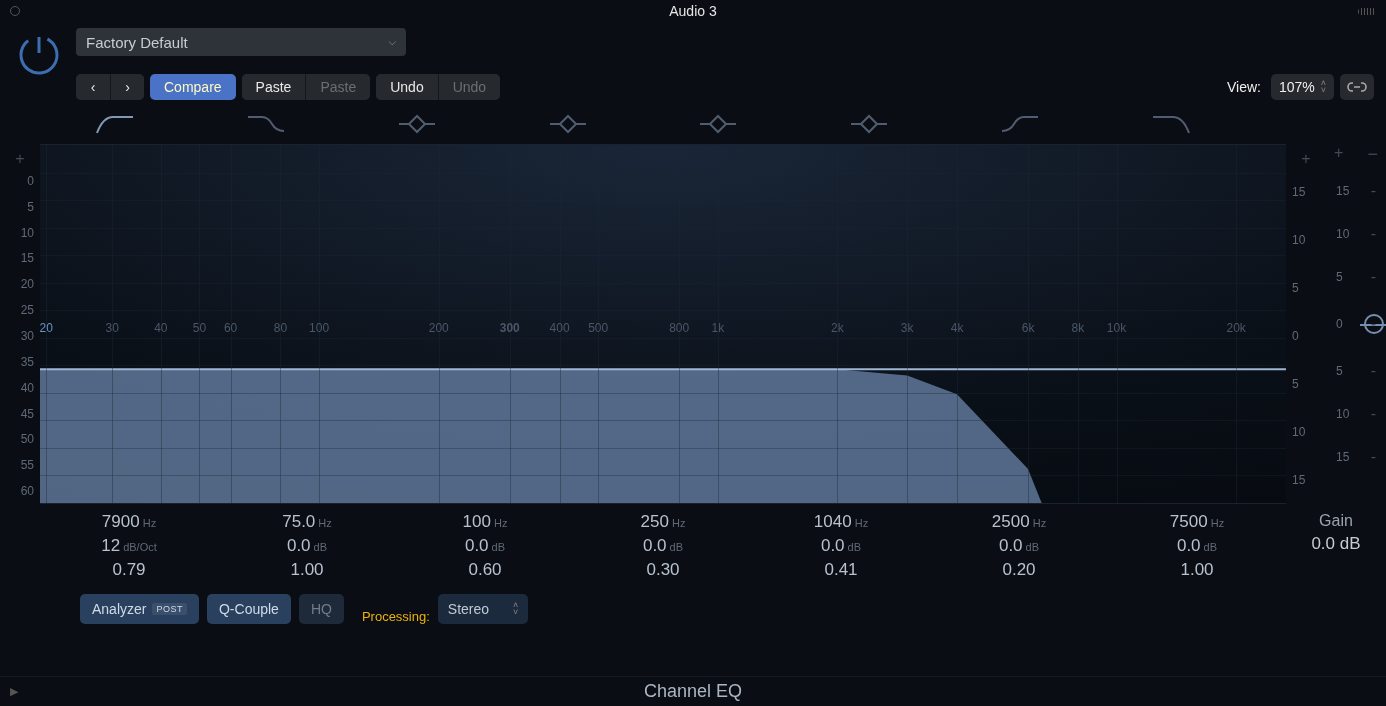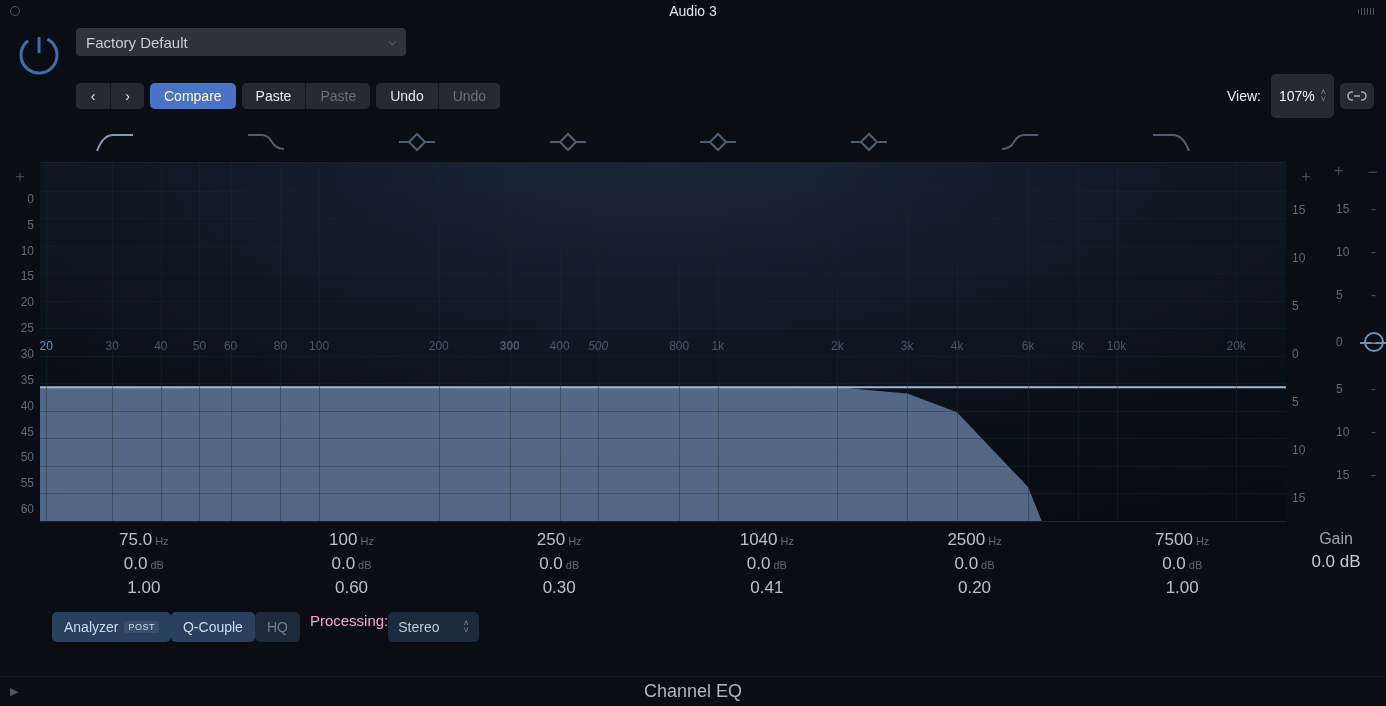--- a/index.html
+++ b/index.html
@@ -16,21 +16,21 @@
   .chev { font-size: 10px; color: #888; }
   .btn-row { display: flex; gap: 6px; align-items: center; }
   .btn-group { display: flex; background: #26292e; border-radius: 5px; overflow: hidden; }
   .btn { height: 26px; padding: 0 14px; display: flex; align-items: center; justify-content: center; font-size: 14px; cursor: pointer; background: #26292e; color: #e8e8e8; }
   .btn.nav { width: 34px; padding: 0; }
   .btn.sep { border-left: 1px solid #15171a; }
   .btn.active { background: #4a73c7; color: #fef9c3; }
   .btn.dim { color: #6a6f75; }
   .spacer { flex: 1; }
   .view-label { font-size: 14px; color: #eee; margin-right: 4px; }
-  .view-val { background: #26292e; height: 44px; border-radius: 5px; padding: 0 8px; display: flex; align-items: center; gap: 6px; font-size: 14px; color: #eee; cursor: pointer; }
+  .view-val { background: #26292e; height: 26px; border-radius: 5px; padding: 0 8px; display: flex; align-items: center; gap: 6px; font-size: 14px; color: #eee; cursor: pointer; }
   .stepper { font-size: 9px; color: #888; line-height: 7px; }
   .link-btn { width: 34px; height: 26px; background: #26292e; border-radius: 5px; display: flex; align-items: center; justify-content: center; cursor: pointer; }
 
   .main { flex: 1; display: flex; flex-direction: column; position: relative; padding: 0 0 0 0; }
   .band-icons { display: flex; height: 40px; padding: 0 40px 0 40px; }
   .band-icons .cell { flex: 1; display: flex; align-items: center; justify-content: center; }
   .band-icons svg { opacity: .55; }
   .band-icons .active-band svg { opacity: .95; }
 
   .graph-row { display: flex; height: 360px; }
@@ -56,25 +56,25 @@
   .params-row { display: flex; padding: 8px 0 4px 40px; }
   .params-row .pcell { flex: 1; display: flex; flex-direction: column; align-items: center; gap: 4px; font-size: 14px; }
   .pcell.disabled { color: #454c56; }
   .pcell .val { color: #b8c2cf; font-size: 17px; }
   .pcell.disabled .val { color: #454c56; }
   .pcell .unit { font-size: 11px; margin-left: 3px; color: #606a76; }
   .gain-label-col { width: 100px; display: flex; flex-direction: column; align-items: center; gap: 4px; font-size: 14px; }
   .gain-label-col .t { color: #9aa3af; font-size: 16px; }
   .gain-label-col .v { color: #c7ccd1; font-size: 17px; }
 
-  .footer-ctrl { display: flex; align-items: flex-start; padding: 10px 0 10px 52px; }
+  .footer-ctrl { display: flex; align-items: flex-end; gap: 8px; padding: 10px 0 10px 52px; margin-left: 28px; }
   .toggle { height: 30px; padding: 0 12px; background: #29415f; border-radius: 5px; display: flex; align-items: center; gap: 6px; color: #d0dae6; font-size: 14px; cursor: pointer; }
   .toggle.off { background: #1e2a3a; color: #6f7d8e; }
   .toggle .badge { font-size: 9px; letter-spacing: .5px; background: rgba(255,255,255,.08); padding: 1px 4px; border-radius: 2px; }
-  .proc-label { color: #f9a8d4; font-size: 15px; margin-left: 10px; }
+  .proc-label { color: #eab308; font-size: 13px; margin-left: 10px; }
   .proc-select { height: 30px; background: #1c2a3e; border-radius: 5px; padding: 0 10px; display: flex; align-items: center; gap: 24px; color: #c0cad6; font-size: 14px; cursor: pointer; }
 
   .plugin-name { height: 30px; display: flex; align-items: center; justify-content: center; color: #acb6c2; font-size: 18px; border-top: 1px solid #15181d; position: relative; }
   .plugin-name .tri { position: absolute; left: 10px; font-size: 11px; color: #555; cursor: pointer; }
 </style>
 </head>
 <body>
 
 <div class="window">
 
@@ -213,21 +213,21 @@
           <div class="freq-label" style="left: 19.3%;">80</div>
           <div class="grid-v" style="left: 22.4%;"></div>
           <div class="freq-label" style="left: 22.4%;">100</div>
           <div class="grid-v" style="left: 32%;"></div>
           <div class="freq-label" style="left: 32%;">200</div>
           <div class="grid-v" style="left: 37.7%;"></div>
           <div class="freq-label" style="left: 37.7%; font-weight: bold;">300</div>
           <div class="grid-v" style="left: 41.7%;"></div>
           <div class="freq-label" style="left: 41.7%;">400</div>
           <div class="grid-v" style="left: 44.8%;"></div>
-          <div class="freq-label" style="left: 44.8%; font-style: italic;">500</div>
+          <div class="freq-label" style="left: 44.8%;">500</div>
           <div class="grid-v" style="left: 51.3%;"></div>
           <div class="freq-label" style="left: 51.3%;">800</div>
           <div class="grid-v" style="left: 54.4%;"></div>
           <div class="freq-label" style="left: 54.4%;">1k</div>
           <div class="grid-v" style="left: 64%;"></div>
           <div class="freq-label" style="left: 64%;">2k</div>
           <div class="grid-v" style="left: 69.6%;"></div>
           <div class="freq-label" style="left: 69.6%;">3k</div>
           <div class="grid-v" style="left: 73.6%;"></div>
           <div class="freq-label" style="left: 73.6%;">4k</div>
@@ -278,20 +278,25 @@
           <span class="gtickR" style="top: 63%;">-</span>
           <span class="gtick" style="top: 75%;">10</span>
           <span class="gtickR" style="top: 75%;">-</span>
           <span class="gtick" style="top: 87%;">15</span>
           <span class="gtickR" style="top: 87%;">-</span>
         </div>
     </div>
 
     <div class="params-row" id="params-row">
         <div class="pcell">
+          <div class="val">7900<span class="unit">Hz</span></div>
+          <div class="val">12<span class="unit">dB/Oct</span></div>
+          <div class="val">0.79</div>
+        </div>
+        <div class="pcell">
           <div class="val">75.0<span class="unit">Hz</span></div>
           <div class="val">0.0<span class="unit">dB</span></div>
           <div class="val">1.00</div>
         </div>
         <div class="pcell">
           <div class="val">100<span class="unit">Hz</span></div>
           <div class="val">0.0<span class="unit">dB</span></div>
           <div class="val">0.60</div>
         </div>
         <div class="pcell">

